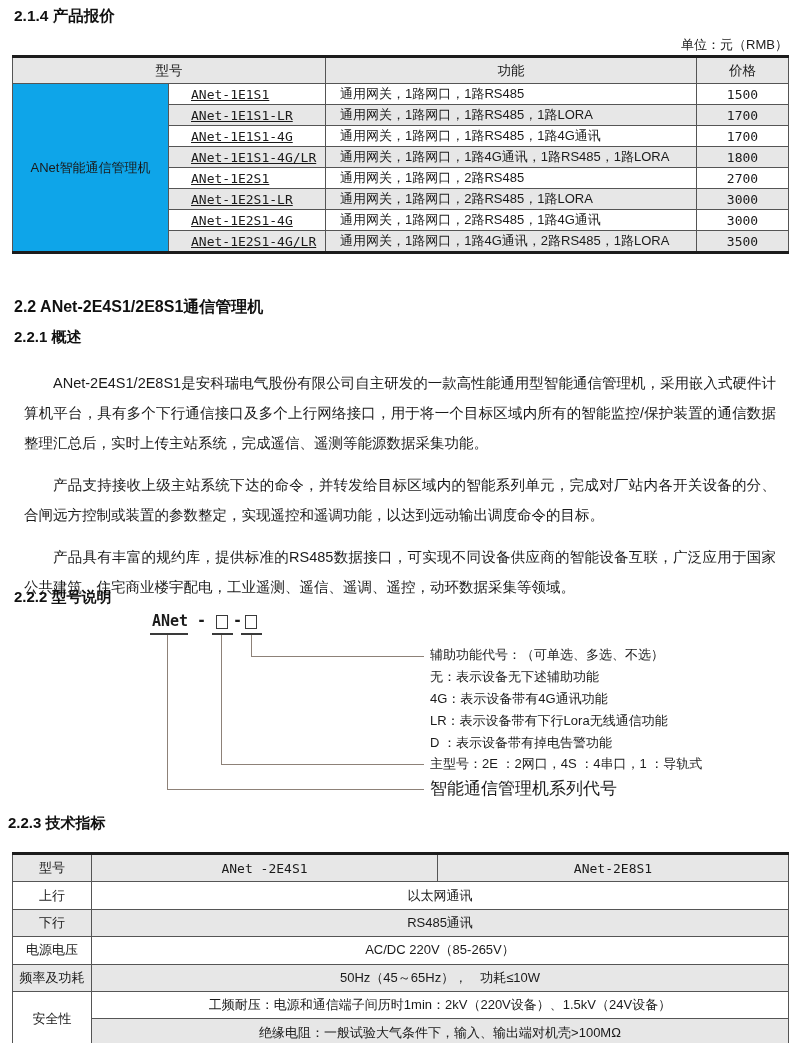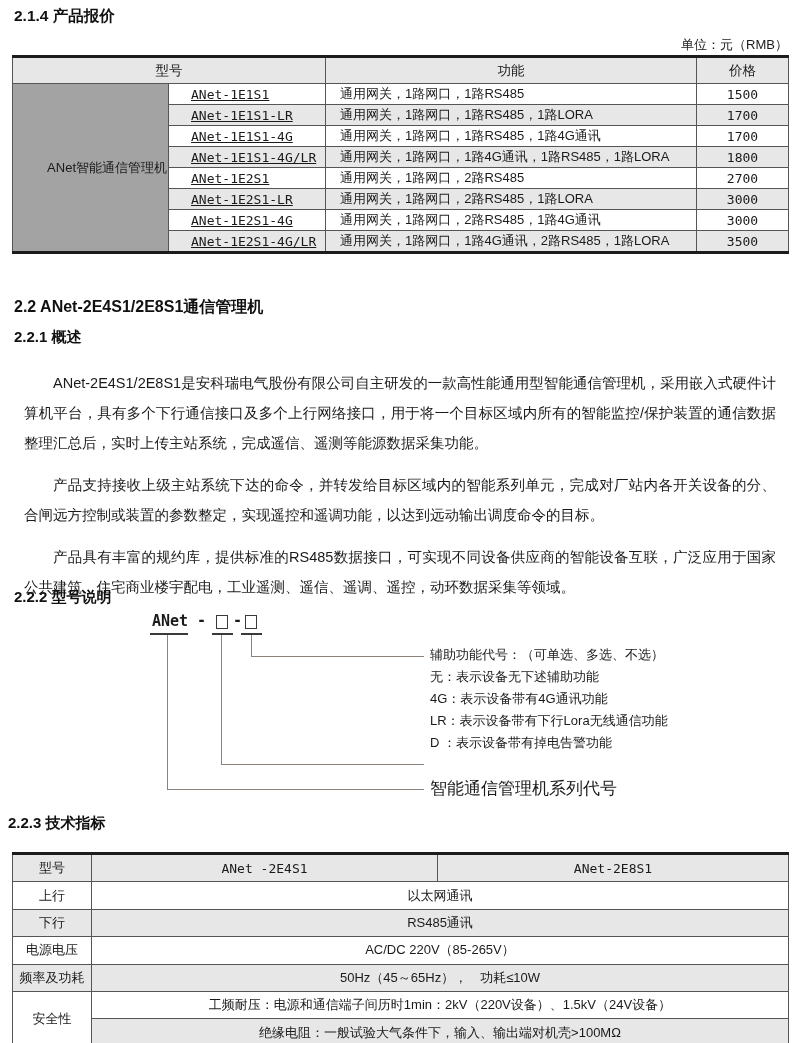--- a/index.html
+++ b/index.html
@@ -21,21 +21,21 @@
   
   table{border-collapse:collapse;table-layout:fixed;width:776px;background:#fff;}
   .t1{top:55px;left:12px;}
   .t2{top:852px;left:12px;}
   td{border:1px solid #555;font-size:13px;vertical-align:middle;overflow:hidden;white-space:nowrap;}
   .t1{border-top:3px solid #1c1c1c;border-bottom:3px solid #1c1c1c;}
   .t2{border-top:3px solid #1c1c1c;border-bottom:3px solid #1c1c1c;}
   .t1 thead td{background:#e7e7e7;text-align:center;height:23px;font-size:13.5px;}
   .t1 tbody tr{height:20.6px;}
   .t1 tr.alt td{background:#e7e7e7;}
-  .t1 td.grp{background:#a3a3a3;text-align:right;margin-top:24px;}
+  .t1 td.grp{background:#0ea5e9;text-align:center;margin-top:24px;}
   .mono{font-family:"DejaVu Sans Mono","Liberation Mono",monospace;}
   .t1 td.mdl{padding-left:22px;text-decoration:underline;}
   .t1 td.fn{padding-left:14px;}
   .t1 td.prc{text-align:center;margin-left:44px;}
 
   .t2 td{height:24.4px;text-align:center;font-size:13px;}
   .t2 td.gray{background:#e7e7e7;}
   .t2 td.lbl{font-size:13px;}
 
   
@@ -159,20 +159,21 @@
     <span class="abs dg-line dg-h1"></span>
     <span class="abs dg-line dg-h2"></span>
     <span class="abs dg-line dg-h3"></span>
     <div class="abs dg-aux">
       <span>辅助功能代号：（可单选、多选、不选）</span>
       <span>无：表示设备无下述辅助功能</span>
       <span>4G：表示设备带有4G通讯功能</span>
       <span>LR：表示设备带有下行Lora无线通信功能</span>
       <span>D ：表示设备带有掉电告警功能</span>
     </div>
+    <div class="abs dg-main">主型号：2E ：2网口，4S ：4串口，1 ：导轨式</div>
     <div class="abs dg-series">智能通信管理机系列代号</div>
   </div>
 
   <h2 class="abs h h223">2.2.3 技术指标</h2>
 
   <table class="abs t2">
     <colgroup>
         <col style="width:79px">
         <col style="width:346px">
         <col style="width:351px">

